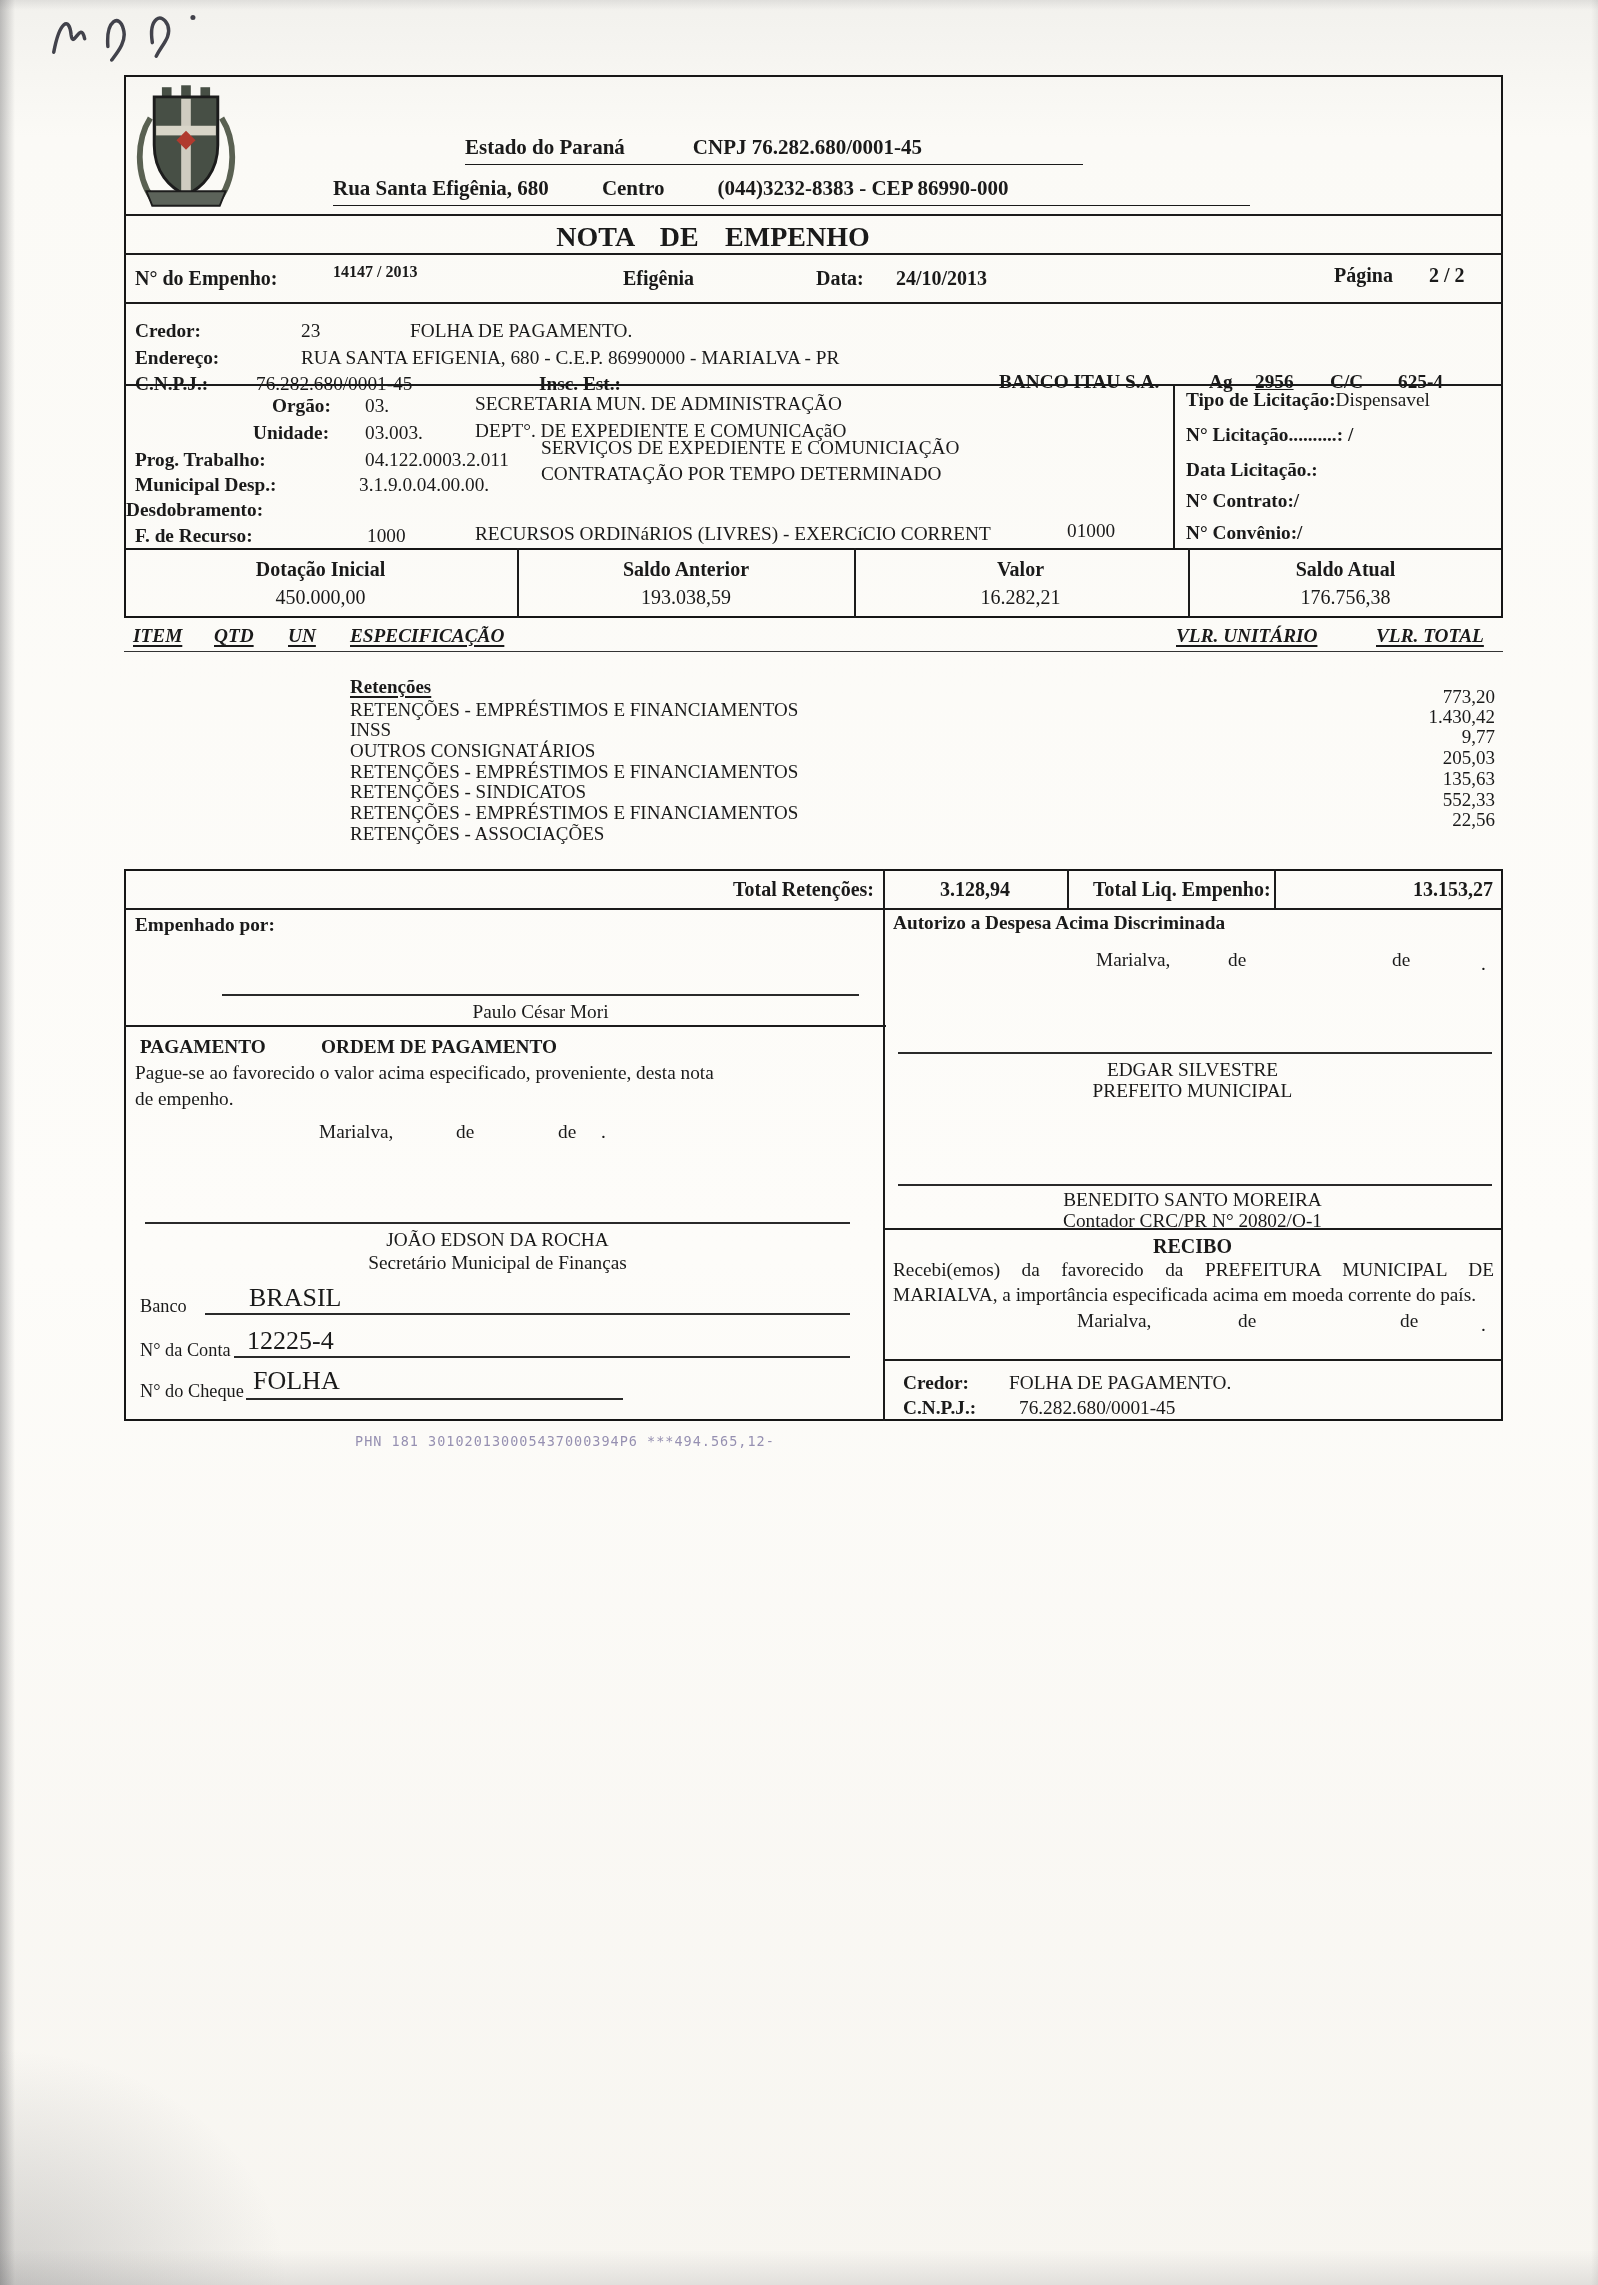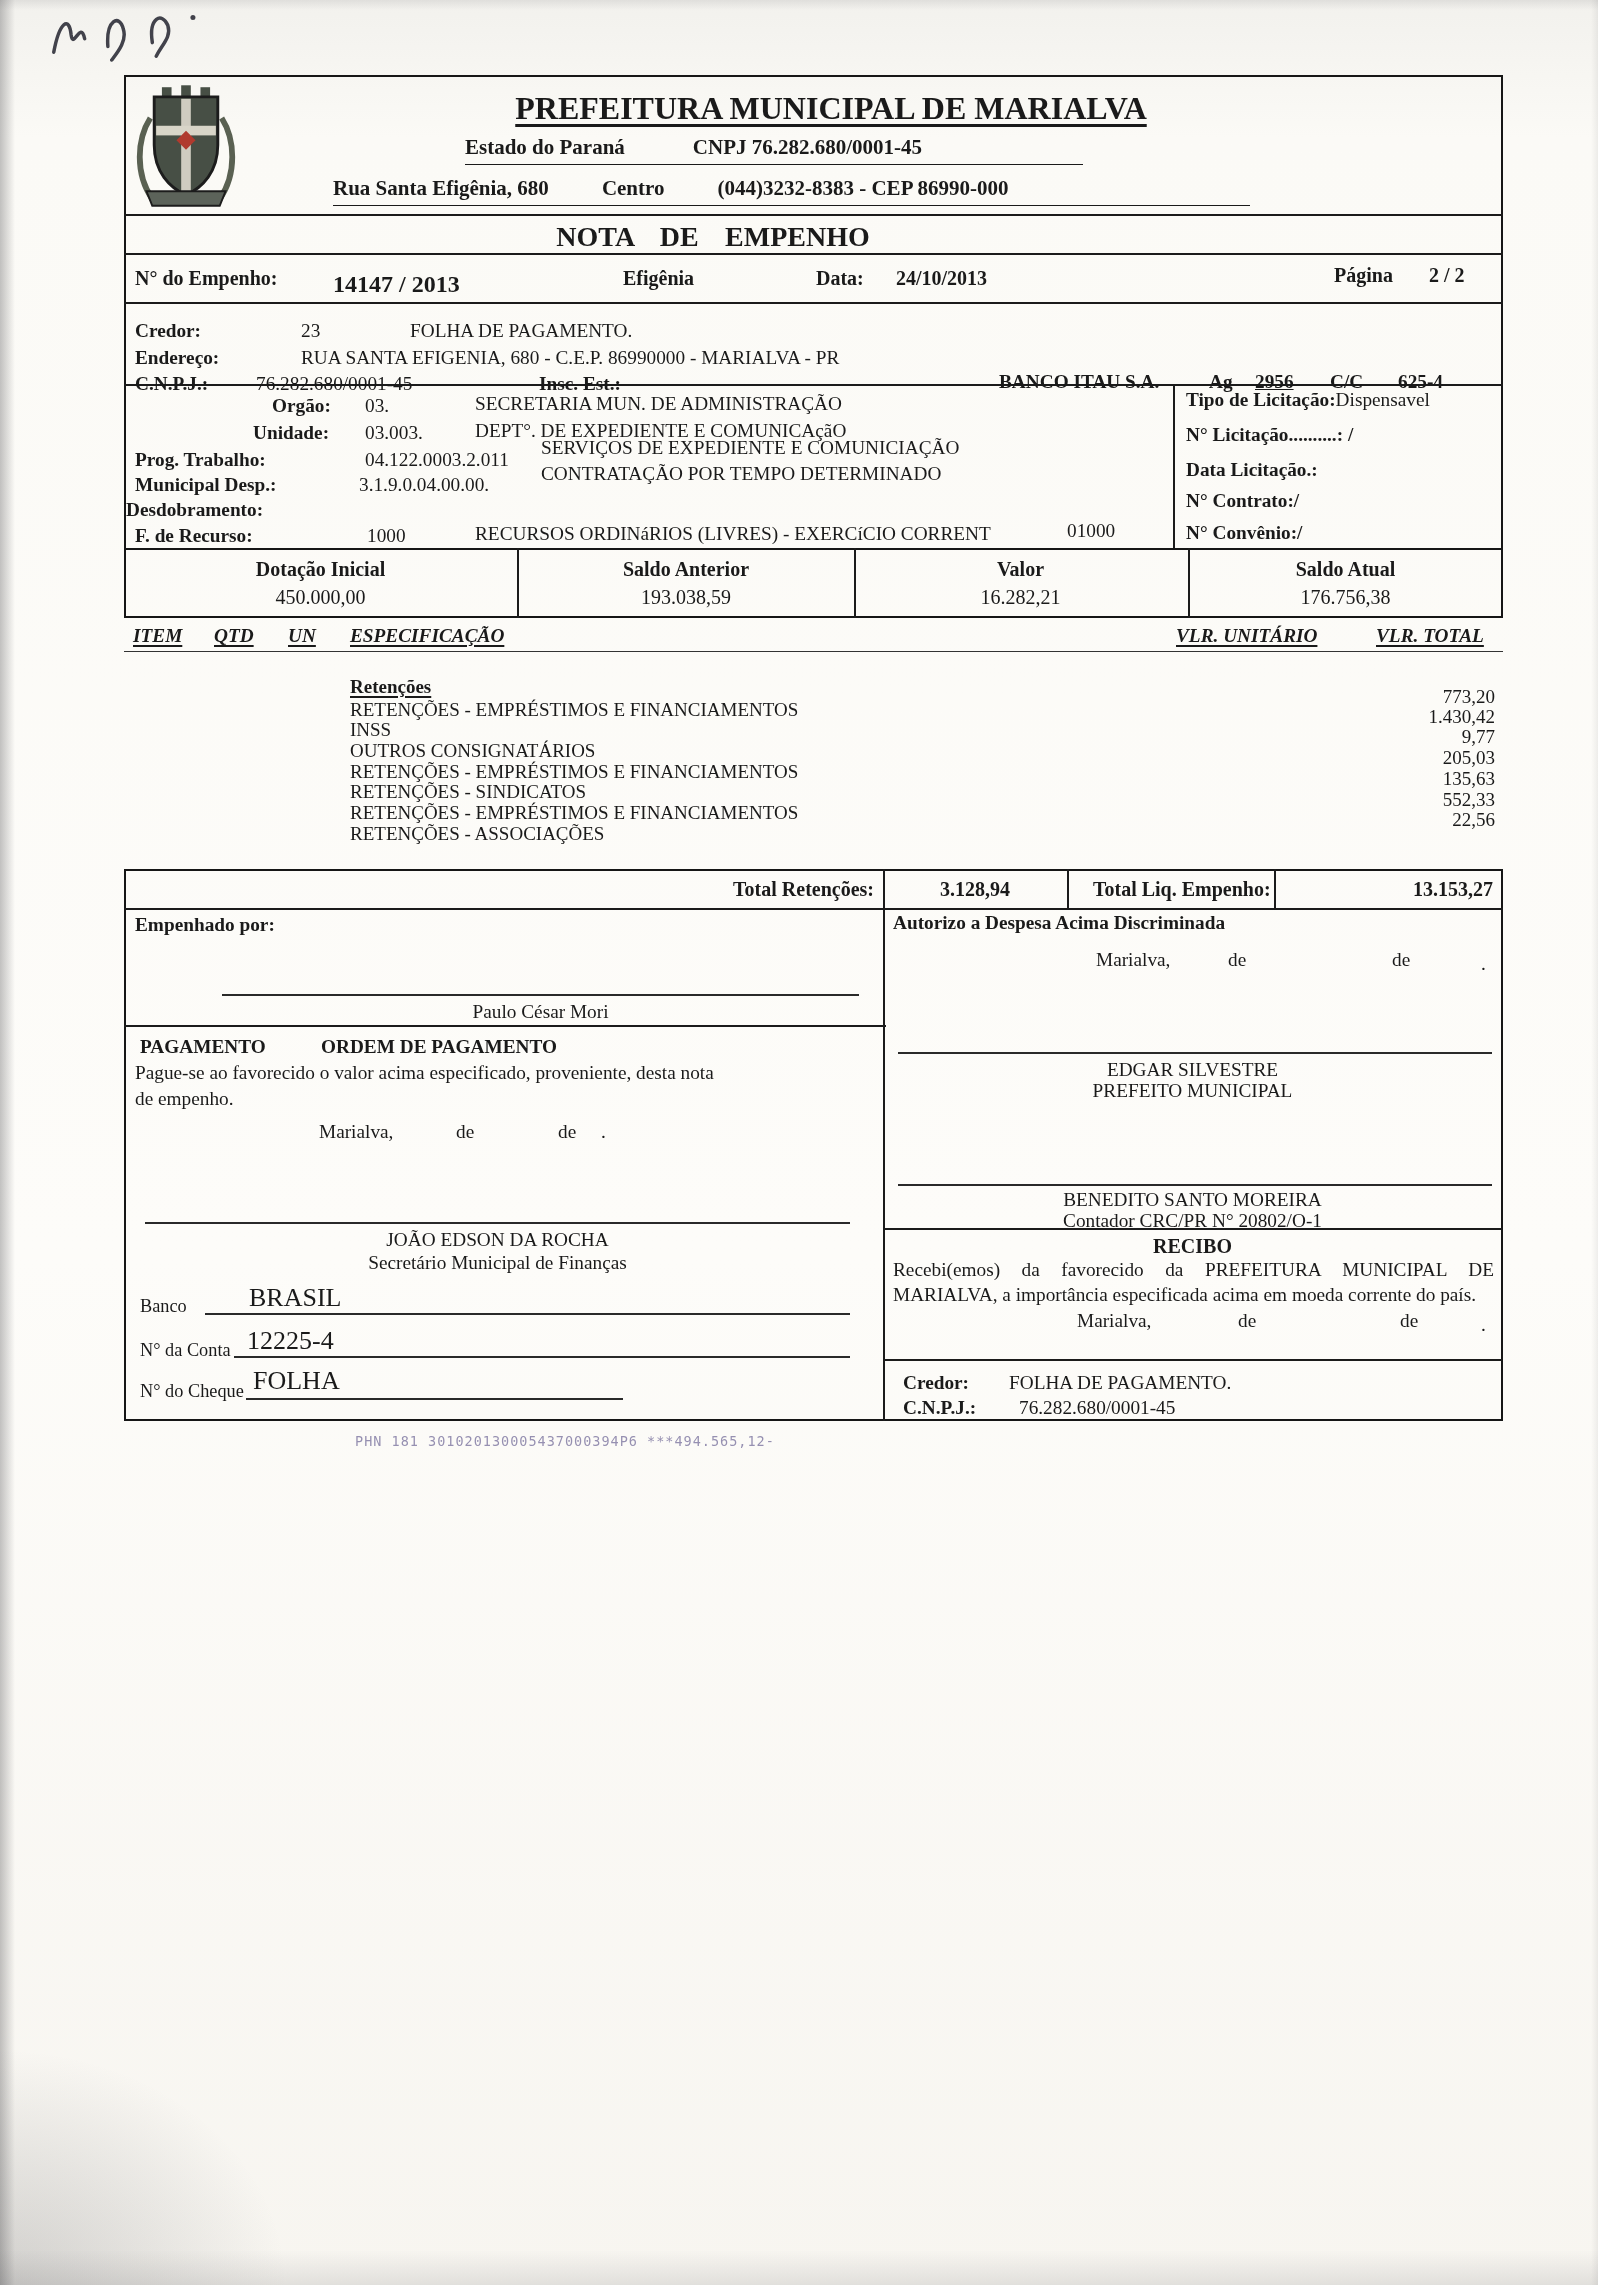--- a/index.html
+++ b/index.html
@@ -55,37 +55,36 @@
     <rect x="30" y="4" width="10" height="12" fill="#474f45"></rect>
     <rect x="50" y="2" width="10" height="14" fill="#474f45"></rect>
     <rect x="70" y="4" width="10" height="12" fill="#474f45"></rect>
     <path d="M22,14 H88 V64 C88,92 72,108 55,116 C38,108 22,92 22,64 Z" fill="#474f45" stroke="#1c1c1c" stroke-width="3"></path>
     <rect x="50" y="16" width="10" height="96" fill="#cfccc0"></rect>
     <rect x="24" y="44" width="62" height="10" fill="#d8d5c8"></rect>
     <rect x="48" y="52" width="14" height="14" fill="#b03a2e" transform="rotate(45 55 59)"></rect>
     <path d="M14,112 L96,112 L90,127 L20,127 Z" fill="#5c635a" stroke="#1c1c1c" stroke-width="2"></path>
   </svg>
 
-  <div class="t b c" style="left:406px;top:89px;width:850px;font-size:32px;text-decoration:underline;text-decoration-thickness:2.9px;text-underline-offset:4.8px;">PREFEITURA MUNICIPAL DE MARIALVA</div>
 
   <div class="t" style="left:465px;top:135px;width:618px;border-bottom:1.9px solid #1a1a1a;padding-bottom:3.9px;display:flex;gap:68px;">
     <span class="b" style="font-size:21px;">Estado do Paraná</span>
     <span class="b" style="font-size:21px;">CNPJ 76.282.680/0001-45</span>
   </div>
 
   <div class="t" style="left:333px;top:176px;width:917px;border-bottom:1.9px solid #1a1a1a;padding-bottom:3.9px;display:flex;gap:53px;">
     <span class="b" style="font-size:21px;">Rua Santa Efigênia, 680</span>
     <span class="b" style="font-size:21px;">Centro</span>
     <span class="b" style="font-size:21px;">(044)3232-8383  -  CEP 86990-000</span>
   </div>
 
   <div class="t b c" style="left:124px;top:220px;width:1178px;font-size:28px;word-spacing:19.3px;">NOTA DE EMPENHO</div>
 
   <div class="t b" style="left:135px;top:266px;font-size:20px;">N° do Empenho:</div>
-  <div class="t b" style="left:333px;top:270px;font-size:24px;">14147 / 2013</div>
+  <div class="t b" style="left:333px;top:262px;font-size:16px;">14147 / 2013</div>
   <div class="t b" style="left:623px;top:266px;font-size:20px;">Efigênia</div>
   <div class="t b" style="left:816px;top:266px;font-size:20px;">Data:</div>
   <div class="t b" style="left:896px;top:266px;font-size:20px;">24/10/2013</div>
   <div class="t b" style="left:1334px;top:263px;font-size:20px;">Página</div>
   <div class="t b" style="left:1429px;top:263px;font-size:20px;">2 / 2</div>
 
   <div class="t b" style="left:135px;top:319px;">Credor:</div>
   <div class="t" style="left:301px;top:319px;">23</div>
   <div class="t" style="left:410px;top:319px;">FOLHA DE PAGAMENTO.</div>
   <div class="t b" style="left:135px;top:346px;">Endereço:</div>

